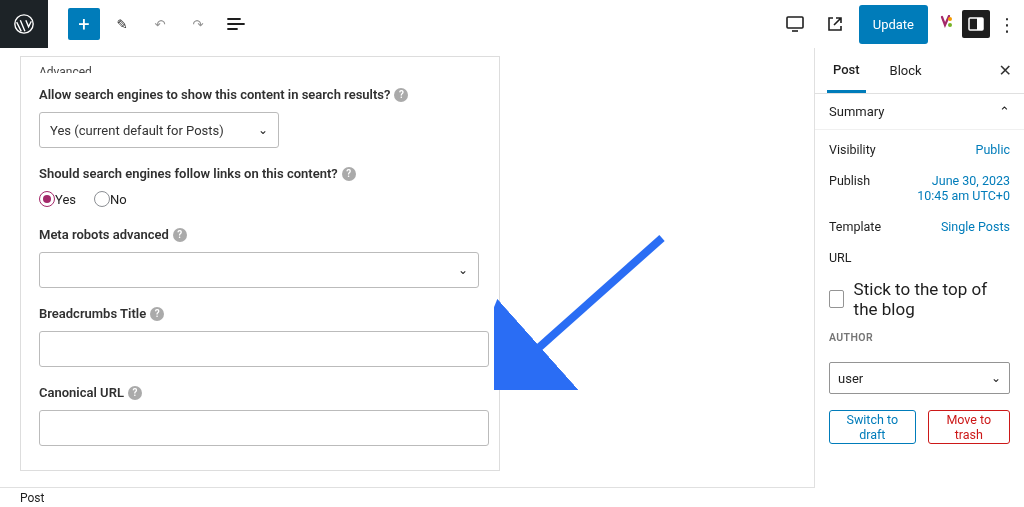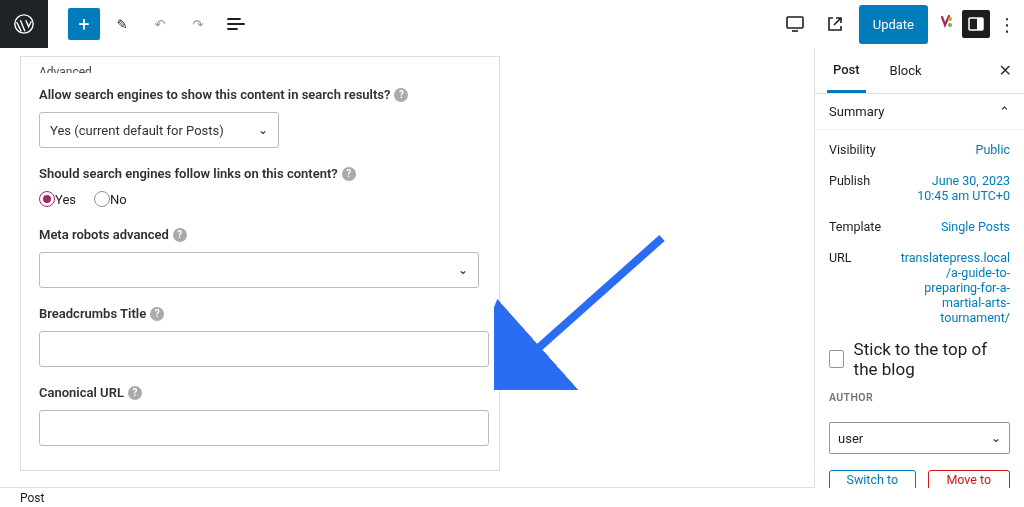--- a/index.html
+++ b/index.html
@@ -215,21 +215,20 @@
     <div class="srow">
         <span class="k">Publish</span>
         <span class="v">June 30, 2023 10:45 am UTC+0</span>
       </div>
     <div class="srow">
         <span class="k">Template</span>
         <span class="v">Single Posts</span>
       </div>
     <div class="srow">
         <span class="k">URL</span>
-        <span class="v">translatepress.local/a-guide-to-preparing-for-a-martial-arts-tournament/</span>
       </div>
 
     <div class="stick-row">
       <span class="chk"></span>
       <span>Stick to the top of the blog</span>
     </div>
 
     <div class="author-lbl">AUTHOR</div>
     <div class="author-sel">
       <span>user</span>

